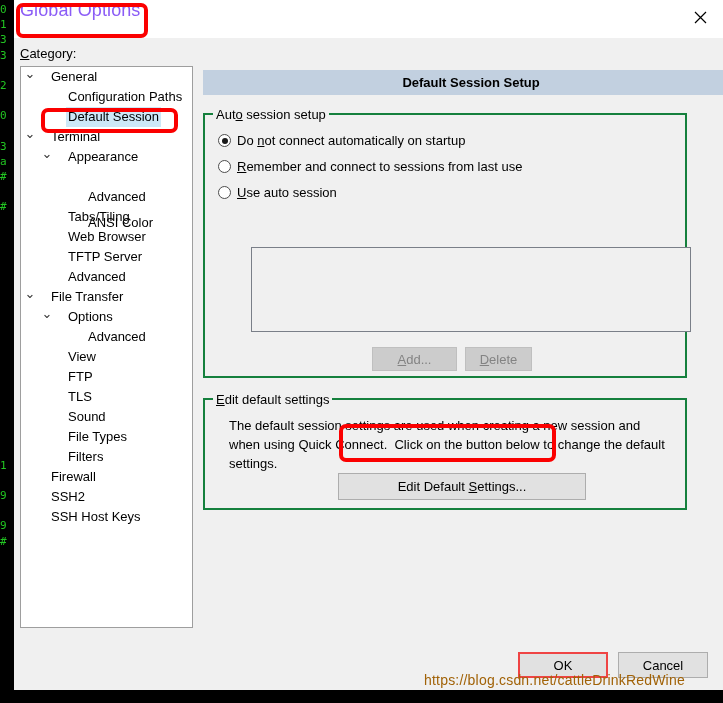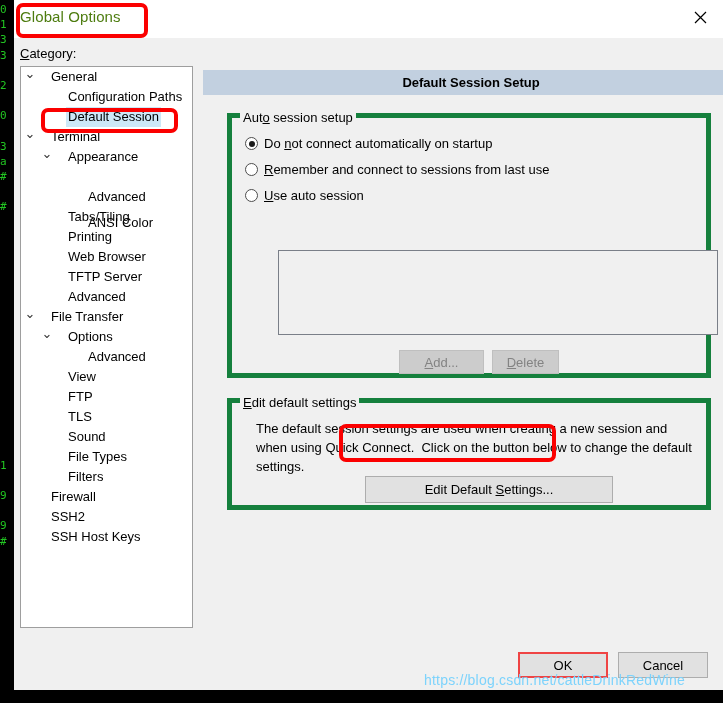--- a/index.html
+++ b/index.html
@@ -43,23 +43,23 @@
     box-sizing: border-box;
   }
   #titlebar {
     position: absolute;
     left: 0; top: 0;
     width: 709px; height: 38px;
     background: #ffffff;
   }
   #title-text {
     position: absolute;
-    left: 6px; top: 8px;
-    font-size: 15px;
-    color: #4d7c0f;
+    left: 6px; top: 0;
+    font-size: 18px;
+    color: #8b5cf6;
     letter-spacing: .1px;
   }
   #close-btn {
     position: absolute;
     right: 0; top: 0;
     width: 46px; height: 34px;
     display: flex;
     align-items: center;
     justify-content: center;
     cursor: default;
@@ -129,23 +129,22 @@
     justify-content: center;
   }
   #content-header span {
     padding-left: 8px;
     font-weight: bold;
     font-size: 13px;
   }
 
   .groupbox {
     position: absolute;
-    border: 5px solid #15803d;
-    box-sizing: border-box;
-    margin-left: 24px;
+    border: 2px solid #15803d;
+    box-sizing: border-box;
   }
   .group-title {
     position: absolute;
     top: -8px; left: 8px;
     background: #f0f0f0;
     padding: 0 3px;
     font-size: 13px;
     white-space: nowrap;
   }
 
@@ -260,21 +259,21 @@
   }
   #annot-title  { left: 16px;  top: 3px;   width: 132px; height: 35px; }
   #annot-tree   { left: 41px;  top: 108px; width: 137px; height: 25px; }
   #annot-edit   { left: 339px; top: 424px; width: 217px; height: 38px; }
 
   
   #watermark {
     position: absolute;
     left: 424px; top: 672px;
     font-size: 14px;
-    color: #7dd3fc;
+    color: #a16207;
     white-space: nowrap;
     letter-spacing: .2px;
   }
 </style>
 </head>
 <body>
 
 <div id="terminal-bg" style="background: rgb(0, 0, 0); color: rgb(34, 197, 34);"><div class="tline">0 </div><div class="tline">1 </div><div class="tline">3 </div><div class="tline">3 </div><div class="tline">  </div><div class="tline">2 </div><div class="tline">  </div><div class="tline">0 </div><div class="tline">  </div><div class="tline">3 </div><div class="tline">a </div><div class="tline"># </div><div class="tline">  </div><div class="tline"># </div><div class="tline">  </div><div class="tline">  </div><div class="tline">  </div><div class="tline">  </div><div class="tline">  </div><div class="tline">  </div><div class="tline">  </div><div class="tline">  </div><div class="tline">  </div><div class="tline">  </div><div class="tline">  </div><div class="tline">  </div><div class="tline">  </div><div class="tline">  </div><div class="tline">  </div><div class="tline">  </div><div class="tline">1 </div><div class="tline">  </div><div class="tline">9 </div><div class="tline">  </div><div class="tline">9 </div><div class="tline"># </div><div class="tline">  </div><div class="tline">  </div><div class="tline">  </div><div class="tline">  </div><div class="tline">  </div><div class="tline">  </div><div class="tline">  </div><div class="tline">  </div><div class="tline">  </div><div class="tline">  </div></div>
 
 <div id="dialog">
@@ -314,23 +313,20 @@
         <div class="tree-row">
           <span class="lbl" style="left: 65px; margin-top: 46px;">ANSI Color</span>
         </div>
         <div class="tree-row">
           <span class="lbl" style="left: 65px;">Advanced</span>
         </div>
         <div class="tree-row">
           <span class="lbl" style="left: 45px;">Tabs/Tiling</span>
         </div>
         <div class="tree-row">
-          <span class="lbl" style="left: 45px;">Printing</span>
-        </div>
-        <div class="tree-row">
           <span class="lbl" style="left: 45px;">Web Browser</span>
         </div>
         <div class="tree-row">
           <span class="lbl" style="left: 45px;">TFTP Server</span>
         </div>
         <div class="tree-row">
           <span class="lbl" style="left: 45px;">Advanced</span>
         </div>
         <div class="tree-row">
           <span class="chev" style="left: 2px; font-size: 13px; line-height: 14px;">⌄</span>

